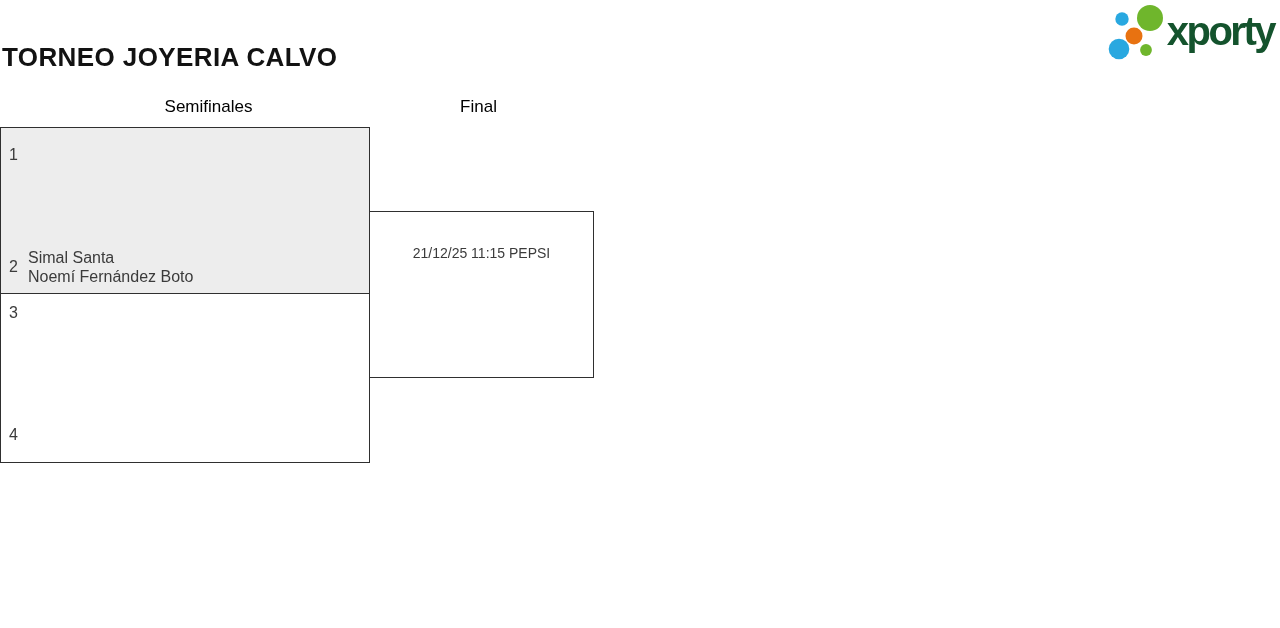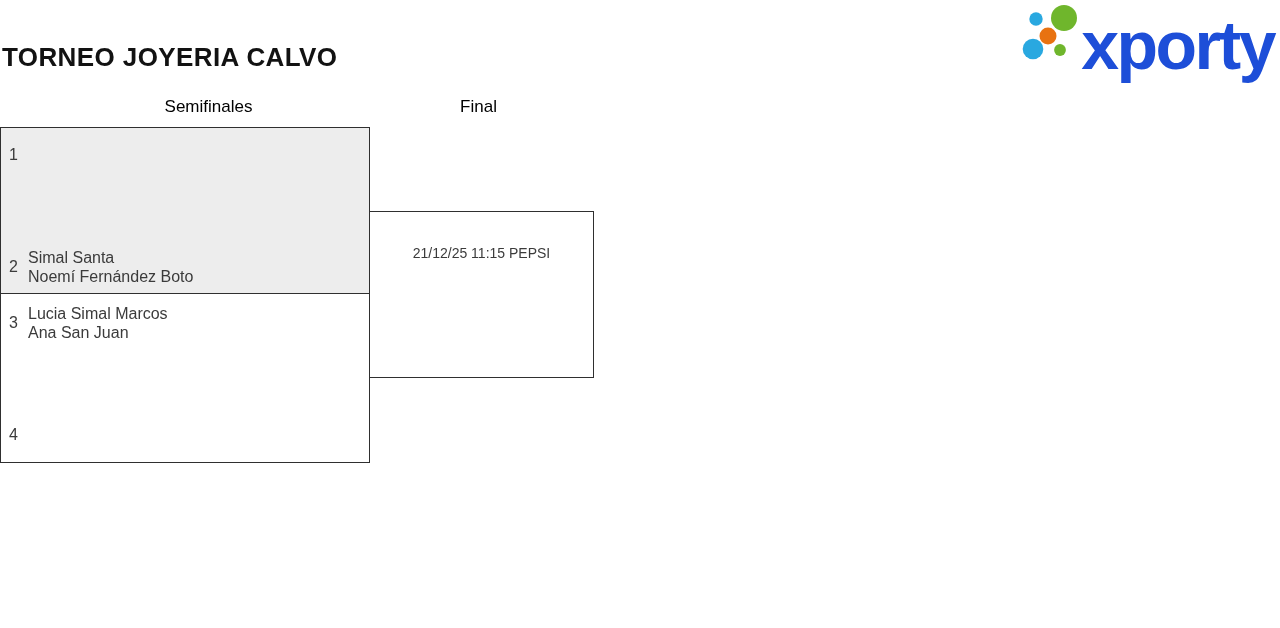--- a/index.html
+++ b/index.html
@@ -32,24 +32,24 @@
   .logo {
     position: absolute;
     top: 3px;
     right: 6px;
     display: flex;
     align-items: flex-start;
     cursor: pointer;
   }
   .logo-dots { display: block; }
   .wordmark {
-    font-size: 68px;
+    font-size: 40px;
     font-weight: bold;
     letter-spacing: -2.5px;
-    color: #1d4ed8;
+    color: #14532d;
     line-height: 1;
     margin-top: 8px;
     margin-left: -2px;
   }
 
   
   .round-label {
     position: absolute;
     top: 97px;
     text-align: center;
@@ -160,24 +160,20 @@
       <span class="names">
         <div>Simal Santa</div>
         <div>Noemí Fernández Boto</div>
       </span>
     </div>
   </div>
 
   <div class="match m2">
     <div class="slot s1">
       <span class="seed">3</span>
-      <span class="names">
-        <div>Lucia Simal Marcos</div>
-        <div>Ana San Juan</div>
-      </span>
     </div>
     <div class="slot s2">
       <span class="seed">4</span>
       <span class="names">
         <span></span>
       </span>
     </div>
   </div>
 
   <div class="final-match">

